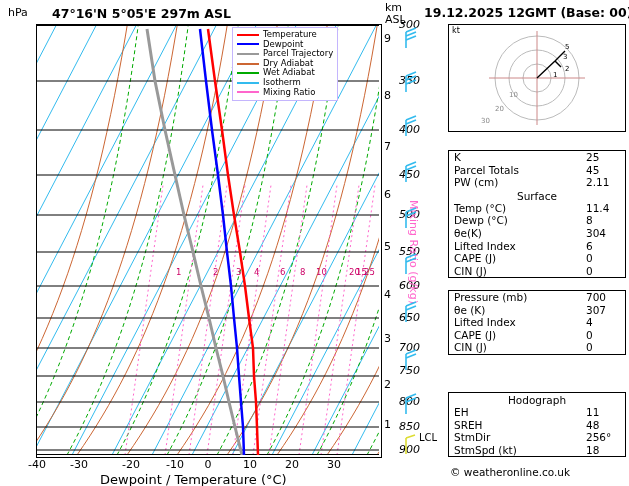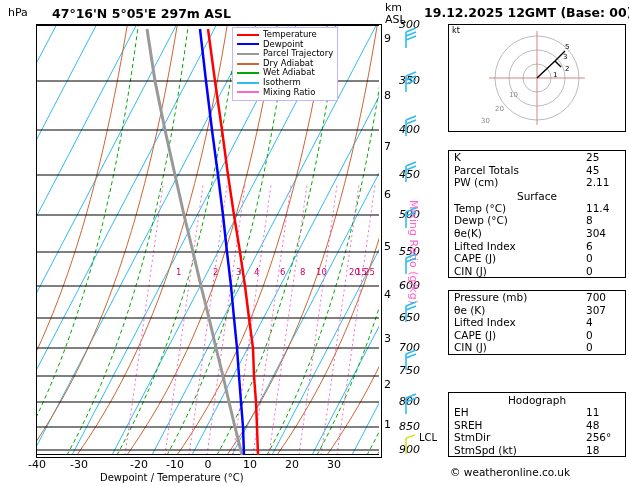--- a/index.html
+++ b/index.html
@@ -13,21 +13,21 @@
            border:1px solid #000;background:#fff;overflow:hidden;}
   #plotsvg{position:absolute;left:0;top:0;}
 
   .hdr-title{position:absolute;left:52px;top:6px;font-size:12.5px;font-weight:bold;}
   .hpa-lab{position:absolute;left:8px;top:6px;font-size:11px;}
   .km-lab{position:absolute;left:385px;top:2px;font-size:11px;line-height:12px;text-align:left;}
 
   .ytick{position:absolute;right:0;font-size:11px;text-align:right;width:34px;font-style:italic;}
   .xtick{position:absolute;top:458px;font-size:11px;text-align:center;width:40px;}
   .rtick{position:absolute;left:384px;font-size:11px;}
-  .xaxis-title{position:absolute;left:100px;top:472px;font-size:10px;}
+  .xaxis-title{position:absolute;left:100px;top:472px;font-size:13px;}
 
   .mixlab{position:absolute;left:404px;top:200px;width:16px;font-size:11px;
           writing-mode:vertical-rl;text-orientation:mixed;color:#ff66cc;}
   .lcl-lab{position:absolute;left:386px;top:432px;font-size:10px;color:#000;margin-left:33px;}
 
   
   #legend{position:absolute;left:233px;top:26px;background:#fff;border:1px solid #c4b5fd;
           padding:2px 4px 3px 4px;font-size:8.5px;line-height:9.6px;text-align:right;}
   #legend .row{display:flex;align-items:center;height:9.6px;}
   #legend .sw{width:22px;height:0;border-top-width:2px;border-top-style:solid;margin-right:4px;}
@@ -210,21 +210,21 @@
   <div class="rtick" style="top:288px;">4</div>
   <div class="rtick" style="top:332px;">3</div>
   <div class="rtick" style="top:378px;">2</div>
   <div class="rtick" style="top:418px;">1</div>
 
   <div class="lcl-lab">LCL</div>
   <div class="mixlab">Mixing Ratio (g/kg)</div>
 
   <div class="xtick" style="left:17px;">-40</div>
   <div class="xtick" style="left:59px;">-30</div>
-  <div class="xtick" style="left:119px;">-20</div>
+  <div class="xtick" style="left:111px;">-20</div>
   <div class="xtick" style="left:155px;">-10</div>
   <div class="xtick" style="left:188px;">0</div>
   <div class="xtick" style="left:230px;">10</div>
   <div class="xtick" style="left:272px;">20</div>
   <div class="xtick" style="left:314px;">30</div>
 
   <div class="xaxis-title">Dewpoint / Temperature (°C)</div>
 
   <svg class="barbs" viewBox="0 0 28 432">
     <g stroke="#33bbee" stroke-width="1.6" fill="none">

